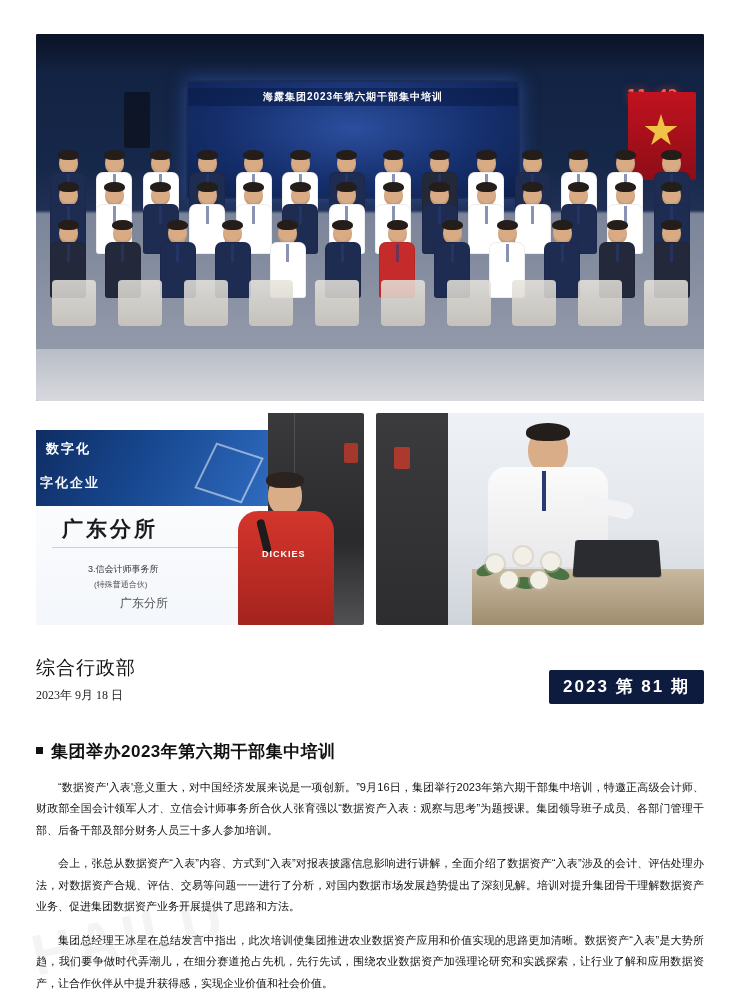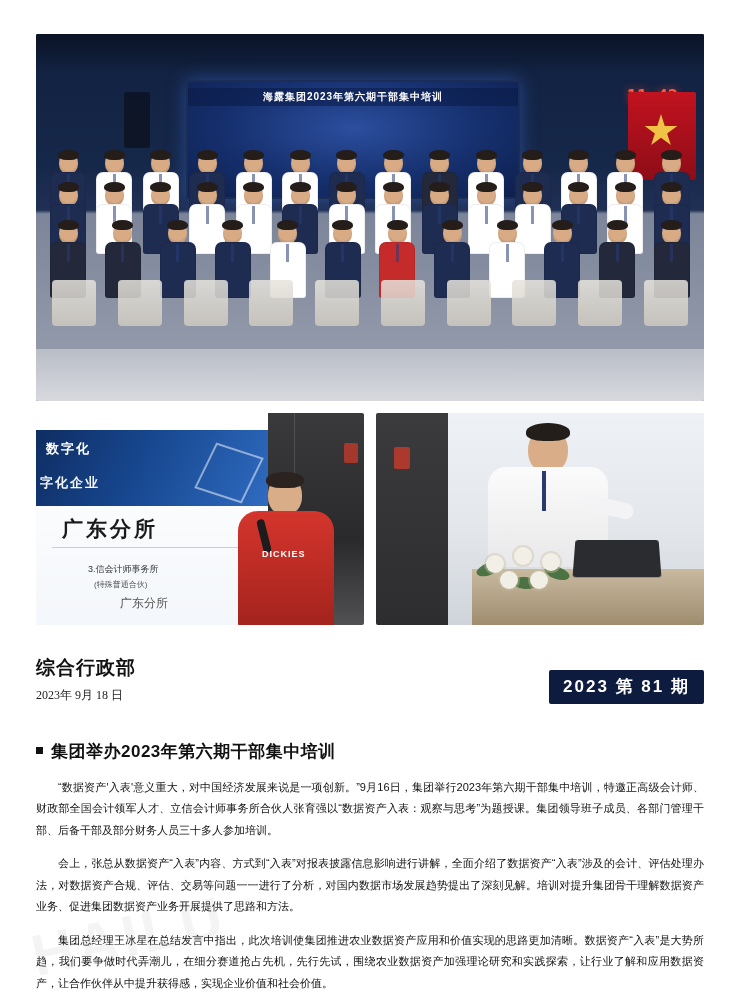--- a/index.html
+++ b/index.html
@@ -363,21 +363,21 @@
   
   .doc-header {
     display: flex;
     align-items: flex-end;
     justify-content: space-between;
     margin-top: 30px;
     padding-bottom: 8px;
   }
   .dept {
     font-size: 19px;
-    font-weight: bold;
+    font-weight: normal;
     color: #111;
     letter-spacing: 1px;
   }
   .dept-date {
     font-size: 12px;
     color: #222;
     margin-top: 6px;
     font-family: Liberation Serif, serif;
   }
   .issue-badge {

